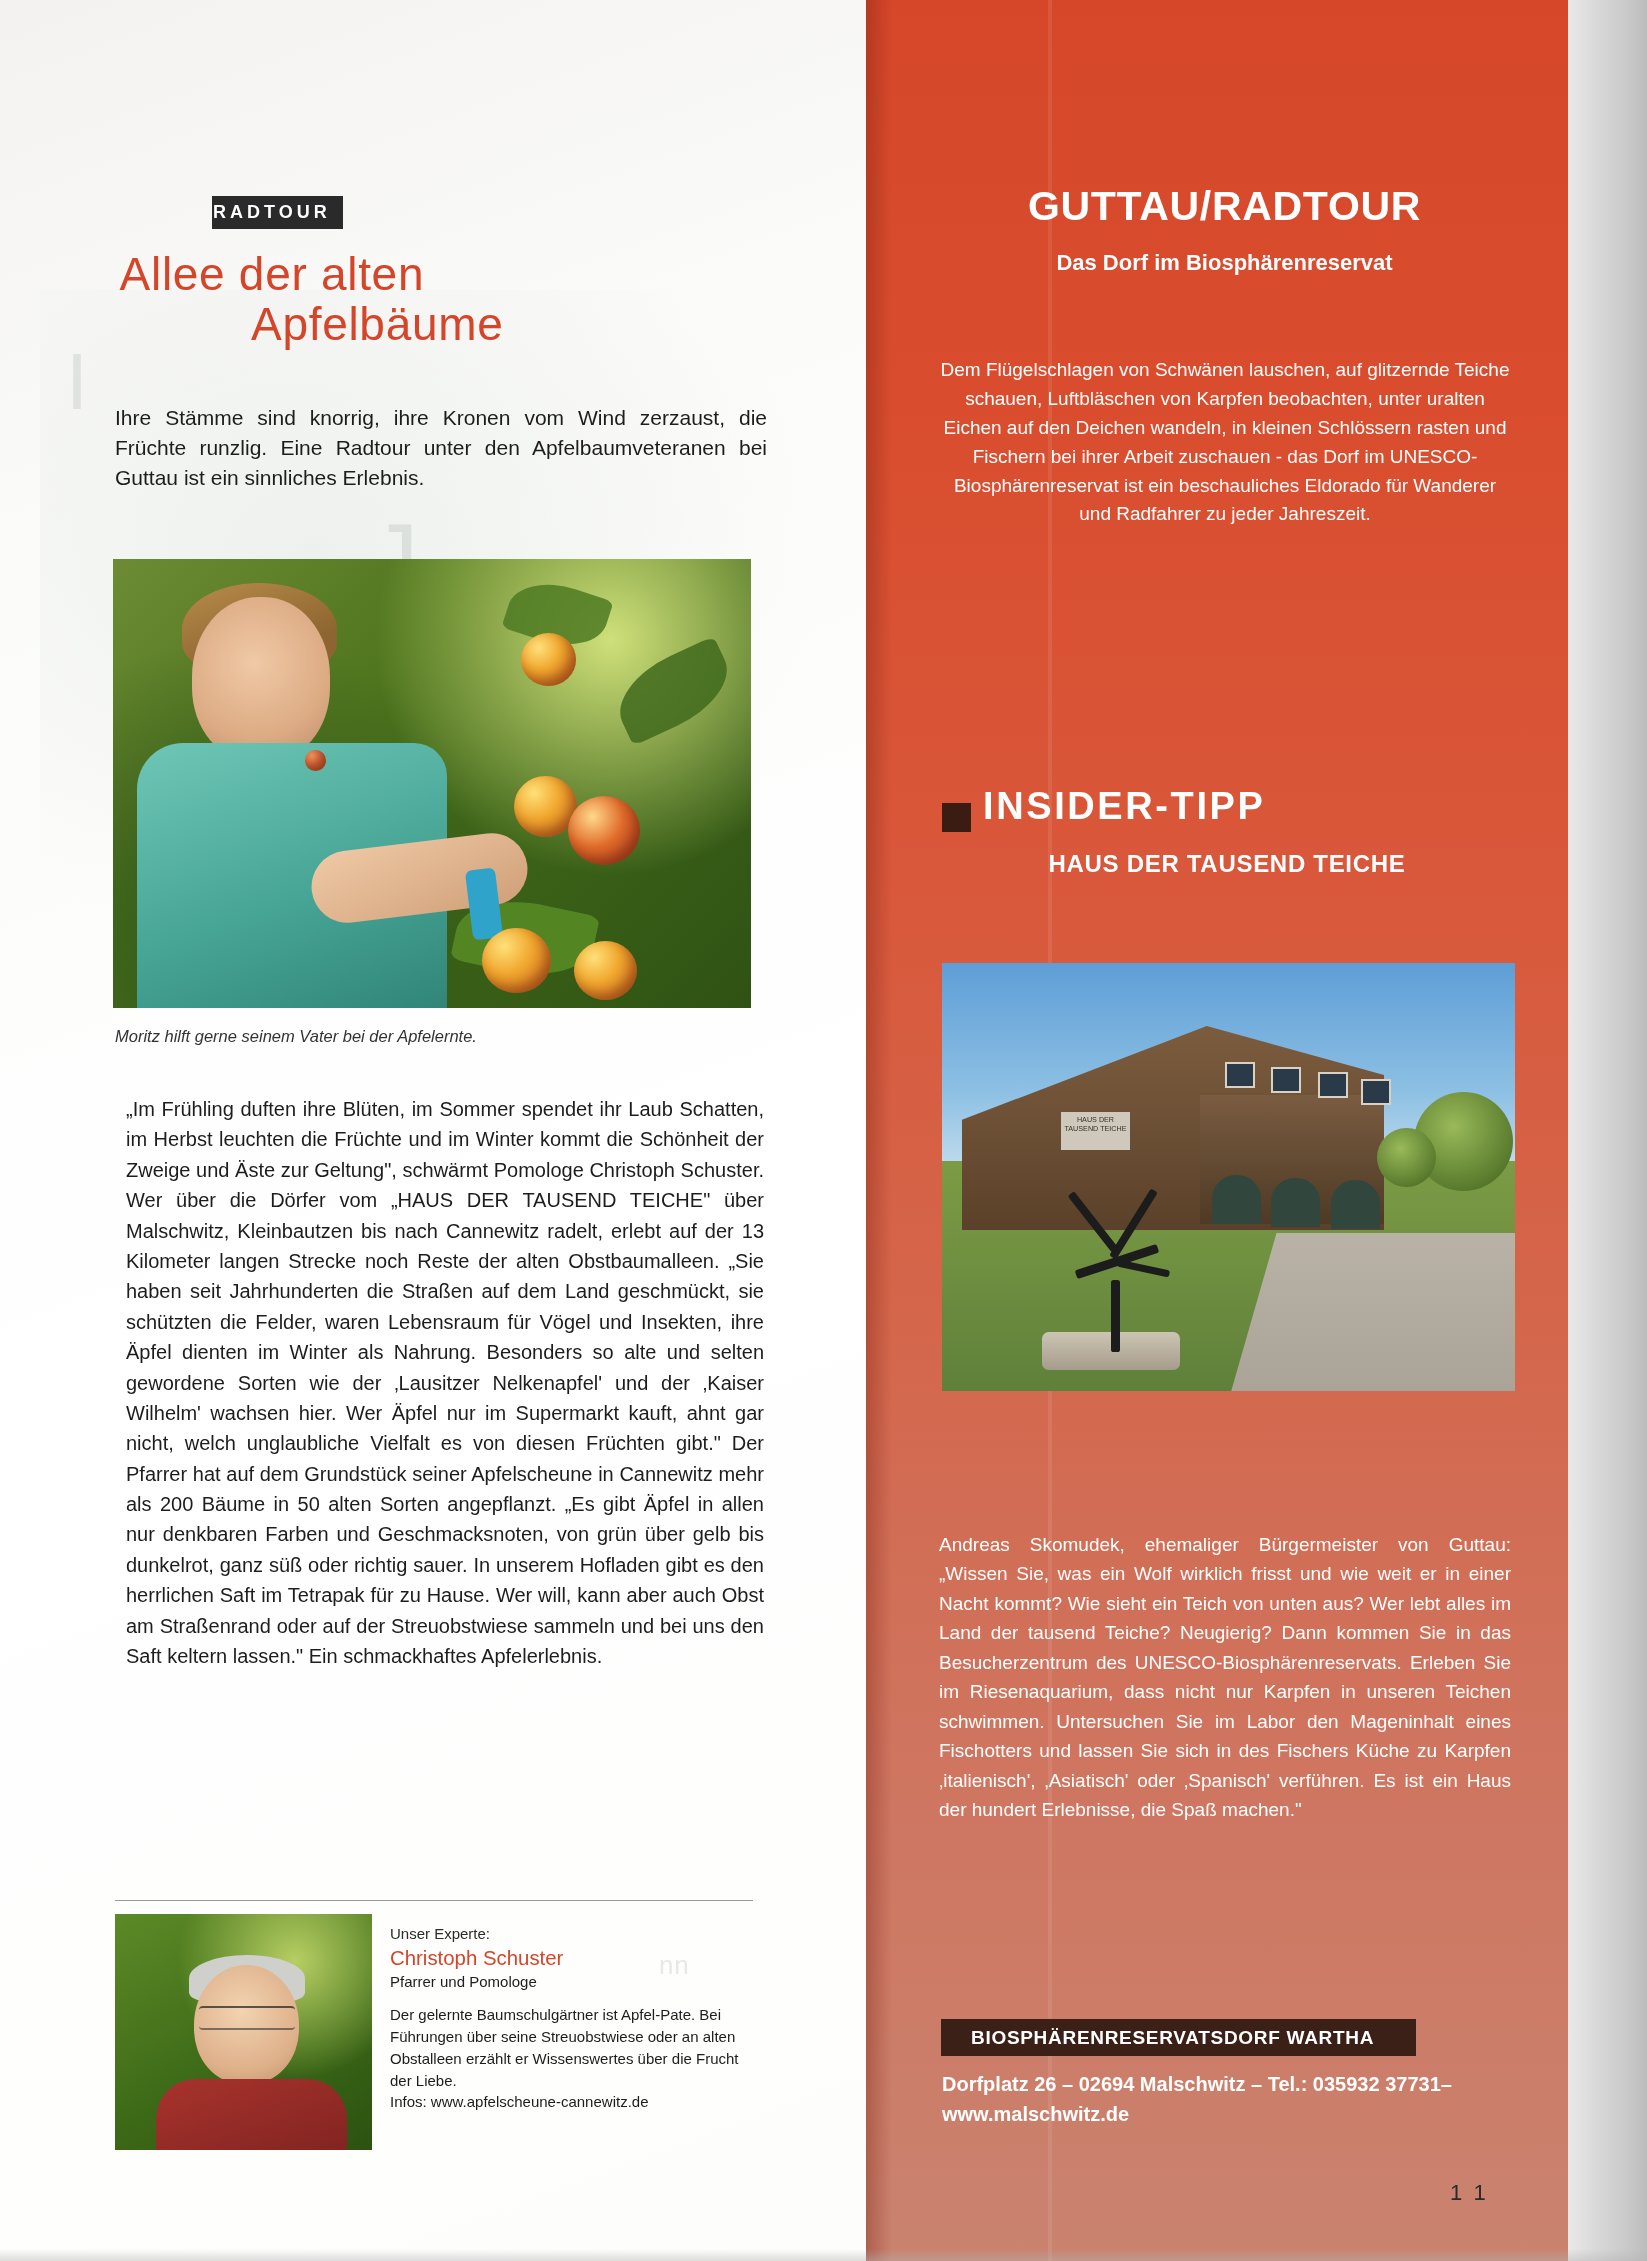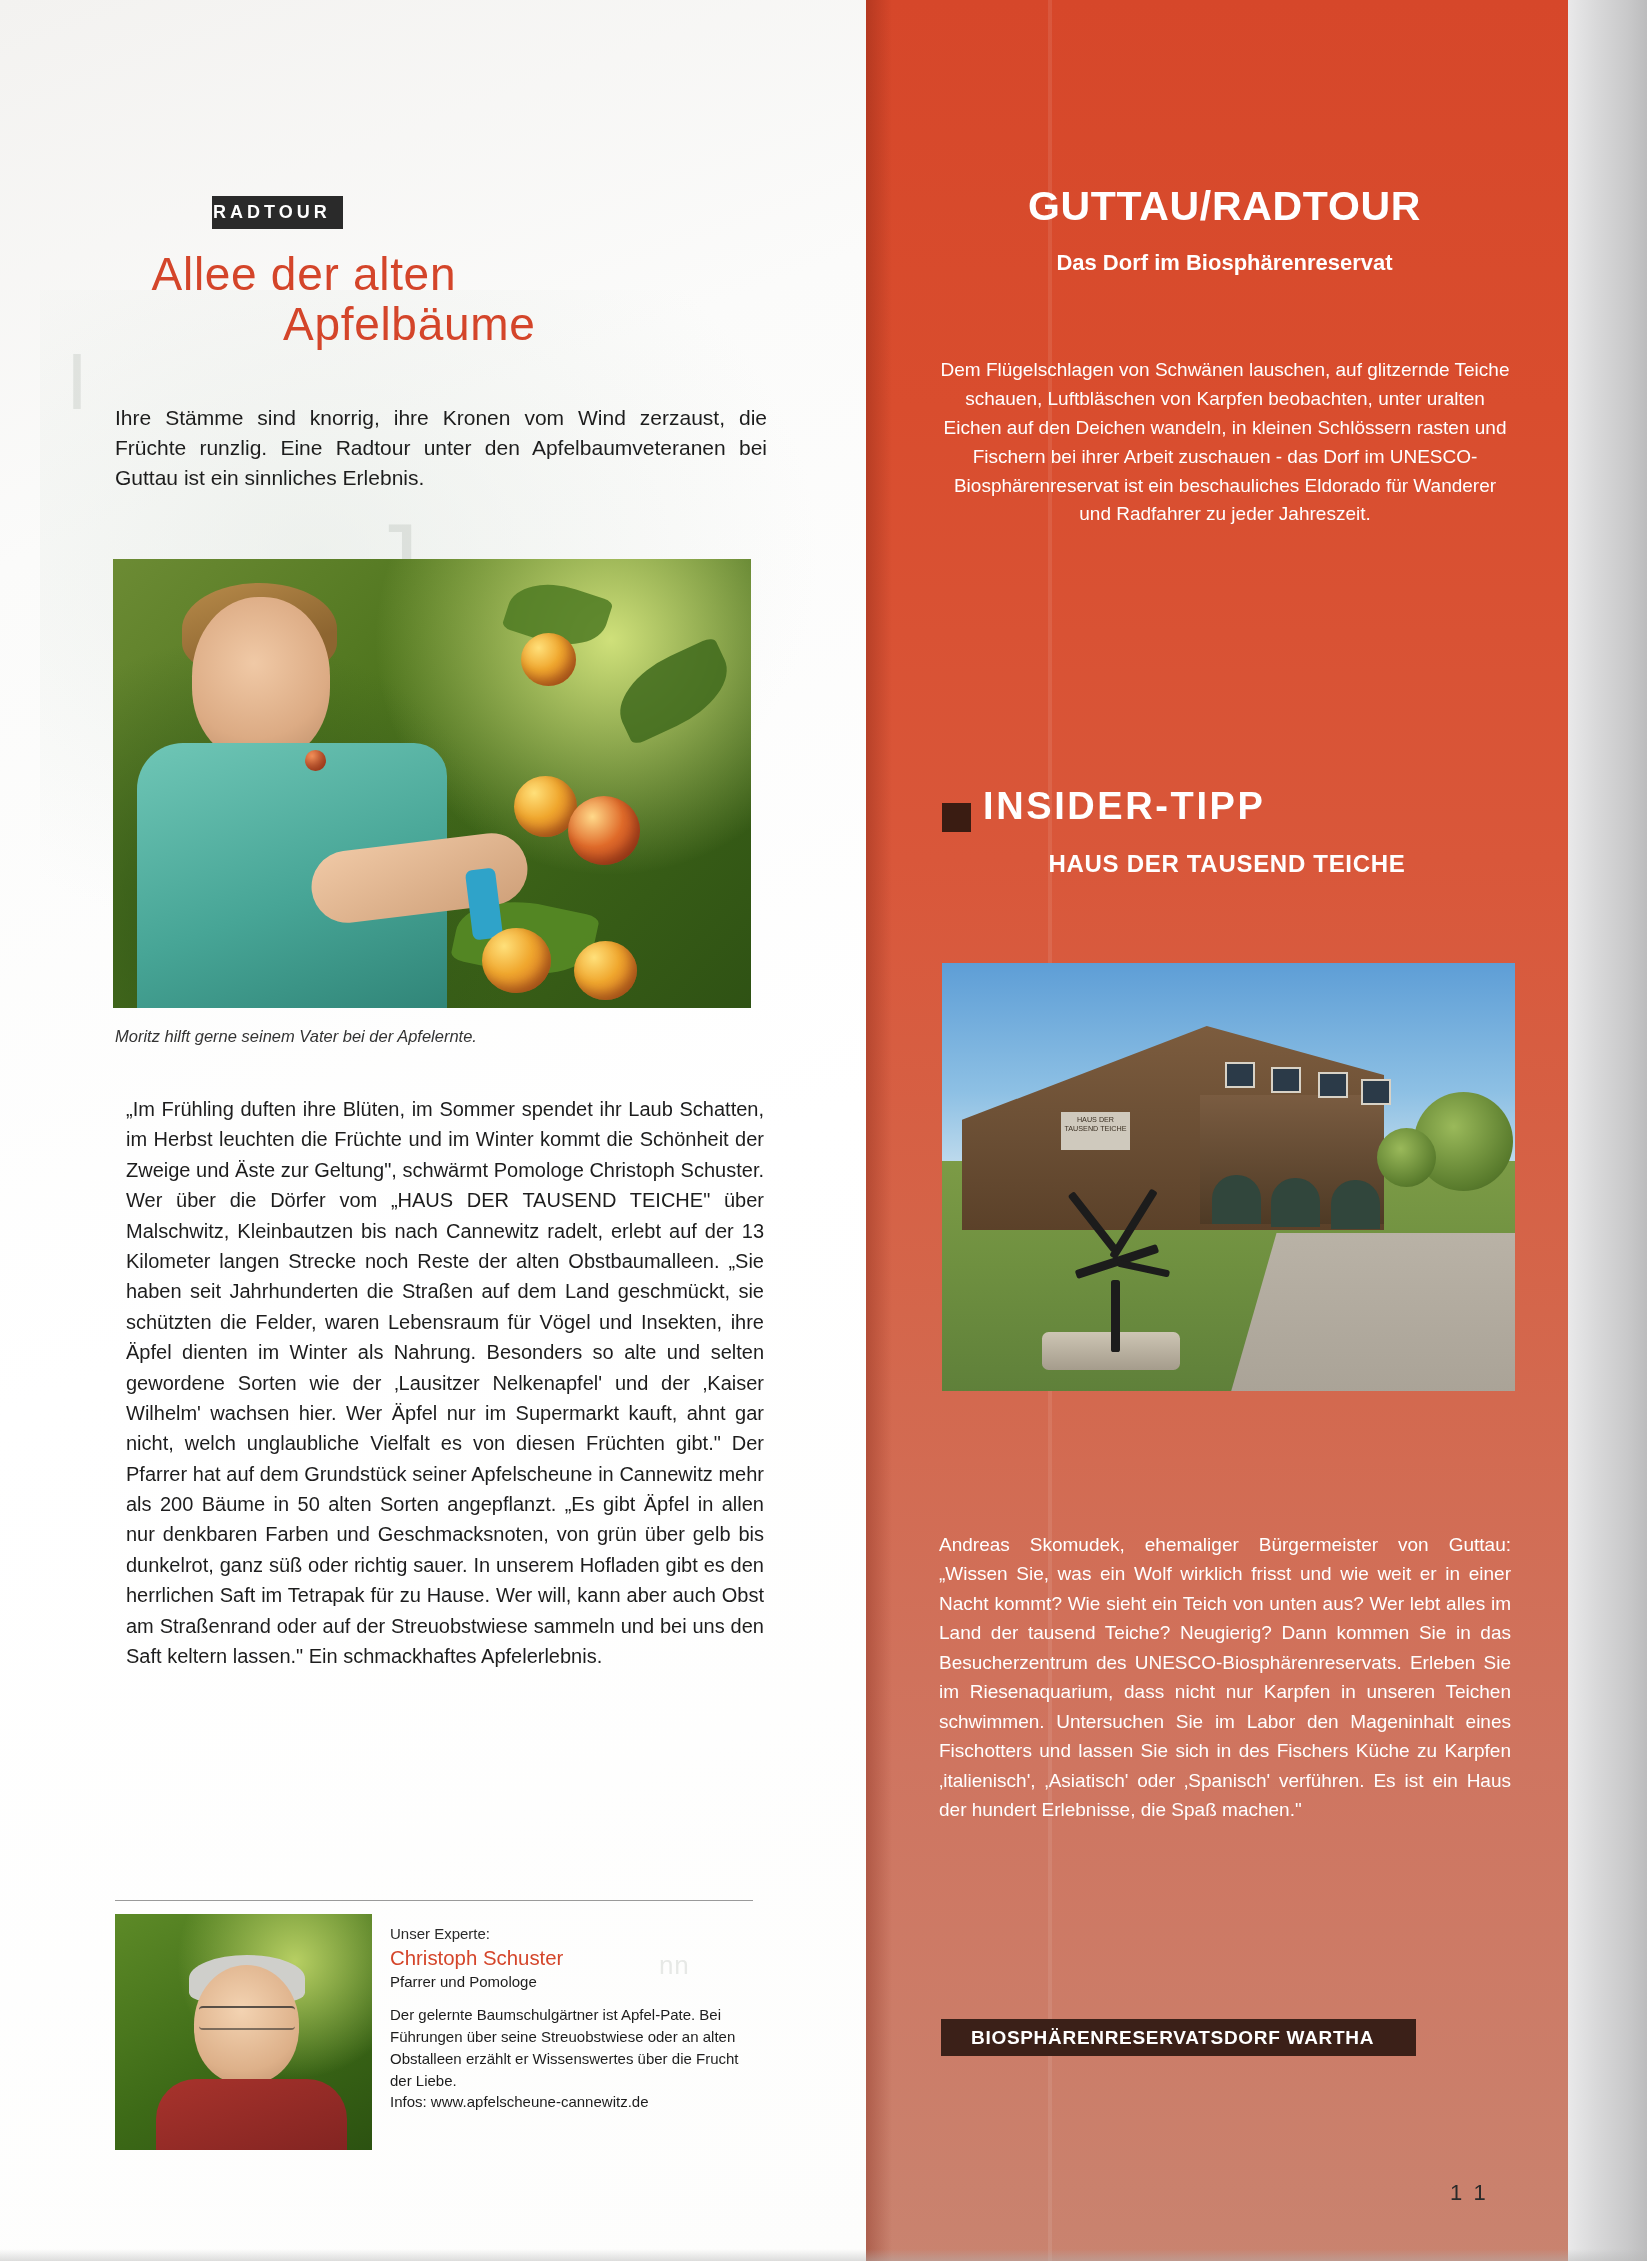--- a/index.html
+++ b/index.html
@@ -104,21 +104,20 @@
 
   .headline {
     position: absolute;
     left: 113px; top: 250px;
     width: 659px;
     color: #d4452a;
     font-size: 46px;
     line-height: 1.08;
     font-weight: normal;
     letter-spacing: 0.7px;
-    margin-left: 32px;
   }
   .headline .l1 { display: block; padding-left: 6.6px; }
   .headline .l2 { display: block; padding-left: 138px; }
 
   .lead {
     position: absolute;
     left: 115px; top: 403px;
     width: 652px;
     color: #1d1d1d;
     font-size: 21px;
@@ -548,20 +547,24 @@
       <div class="bar" style="left:20px; top:63px; width:86px; height:9.2px; transform:rotate(-18deg);"></div>
       <div class="bar" style="left:40px; top:26px; width:79px; height:8px; transform:rotate(-58deg);"></div>
       <div class="bar" style="left:2.6px; top:24px; width:72px; height:8px; transform:rotate(52deg);"></div>
       <div class="bar" style="left:63px; top:71px; width:53px; height:6.6px; transform:rotate(12deg);"></div>
     </div>
   </div>
 
   <div class="r-body">Andreas Skomudek, ehemaliger Bürgermeister von Guttau: „Wissen Sie, was ein Wolf wirklich frisst und wie weit er in einer Nacht kommt? Wie sieht ein Teich von unten aus? Wer lebt alles im Land der tausend Teiche? Neugierig? Dann kommen Sie in das Besucherzentrum des UNESCO-Biosphärenreservats. Erleben Sie im Riesenaquarium, dass nicht nur Karpfen in unseren Teichen schwimmen. Untersuchen Sie im Labor den Mageninhalt eines Fischotters und lassen Sie sich in des Fischers Küche zu Karpfen ‚italienisch', ‚Asiatisch' oder ‚Spanisch' verführen. Es ist ein Haus der hundert Erlebnisse, die Spaß machen."</div>
 
   <div class="r-bar">BIOSPHÄRENRESERVATSDORF WARTHA</div>
+  <div class="r-contact">
+    <div>Dorfplatz 26 – 02694 Malschwitz – Tel.: 035932 37731–</div>
+    <div>www.malschwitz.de</div>
+  </div>
 
   <div class="page-number">1 1</div>
 
   <div class="scan-right-shadow"></div>
   <div class="scan-right-edge"></div>
   <div class="scan-bottom-edge"></div>
 </div>
 
 
 </body></html>

